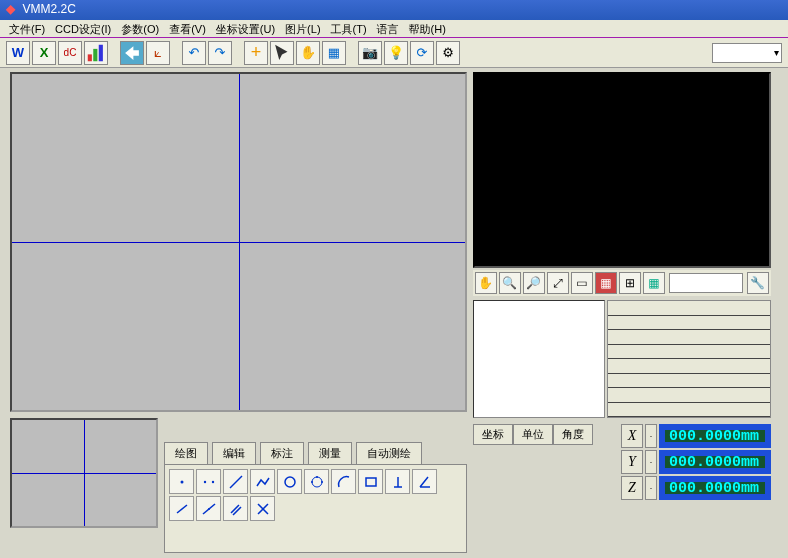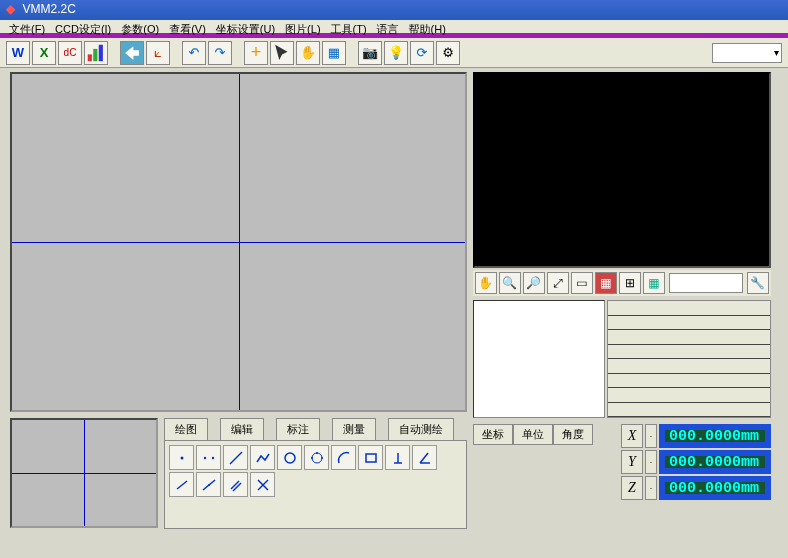--- a/index.html
+++ b/index.html
@@ -1,34 +1,34 @@
 <!DOCTYPE html>
 <html><head>
 <meta charset="utf-8">
 <style>
 * { box-sizing: border-box; margin: 0; padding: 0; }
 body { font-family: "SimSun", Arial, sans-serif; font-size: 11px; background: #d5d5c0; width: 788px; height: 558px; overflow: hidden; }
 .titlebar { background: linear-gradient(#3a6ad0, #285abc); color: #fff; height: 20px; padding: 2px 6px; font-size: 12px; }
 .titlebar .icon { color: #f55; font-weight: bold; margin-right: 4px; }
-.menubar { background: #e8e8d8; border-bottom: 5px solid #a21caf; height: 18px; display: flex; gap: 4px; padding: 1px 6px; font-size: 11px; }
+.menubar { background: #e8e8d8; border-bottom: 1px solid #a21caf; height: 18px; display: flex; gap: 4px; padding: 1px 6px; font-size: 11px; }
 .menubar span { padding: 1px 3px; cursor: pointer; }
 .toolbar { background: #e8e8d8; border-bottom: 1px solid #999; height: 30px; display: flex; align-items: center; padding: 2px 6px; gap: 2px; }
 .tbtn { width: 24px; height: 24px; border: 1px solid #888; background: #f4f4ec; display: flex; align-items: center; justify-content: center; cursor: pointer; font-size: 13px; }
 .tsep { width: 8px; }
 .tbselect { margin-left: auto; width: 70px; height: 20px; border: 1px solid #888; background: #fff; display:flex; align-items:center; justify-content:flex-end; padding-right:2px; font-size:10px; }
 .mainarea { display: flex; height: 492px; background: #d7d7cb; }
 .leftcol { width: 471px; display: flex; flex-direction: column; padding: 4px 4px 4px 10px; }
 .rightcol { width: 310px; display: flex; flex-direction: column; padding: 4px 10px 4px 2px; }
 .bigcross { flex: 0 0 340px; background: #bdbdbd; border: 2px inset #999; position: relative; }
 .crossv { position: absolute; left: 50%; top: 0; bottom: 0; width: 1px; background: #00c; }
 .crossh { position: absolute; top: 50%; left: 0; right: 0; height: 1px; background: #00c; }
 .leftbottom { display: flex; margin-top: 6px; gap: 6px; }
 .smallcross { width: 148px; height: 110px; background: #bdbdbd; border: 2px inset #999; position: relative; }
 .toolpanel { flex: 1; }
-.tabrow { display: flex; gap: 12px; }
+.tabrow { display: flex; gap: 4px; margin-top: 24px; }
 .tab { border: 1px solid #888; border-bottom: none; background: #e8e8d8; padding: 3px 10px; font-size: 11px; cursor: pointer; }
 .toolgrid { border: 1px solid #888; background: #e8e8d8; padding: 4px; display: grid; grid-template-columns: repeat(10, 25px); grid-template-rows: repeat(3, 25px); gap: 2px; }
 .toolcell { border: 1px solid #999; background: #f4f4ec; display: flex; align-items: center; justify-content: center; cursor: pointer; }
 .toolcell svg { width: 16px; height: 16px; }
 .video { height: 196px; background: #000; border: 2px inset #555; }
 .vtoolbar { height: 26px; background: #e8e8d8; display: flex; align-items: center; gap: 2px; padding: 2px; margin-top: 2px; }
 .vbtn { width: 22px; height: 22px; border: 1px solid #888; background: #f4f4ec; display: flex; align-items: center; justify-content: center; cursor: pointer; font-size: 12px; }
 .vinput { flex: 1; height: 20px; border: 1px solid #888; background: #fff; margin: 0 2px; min-width: 40px; }
 .datapanel { display: flex; margin-top: 4px; height: 118px; gap: 2px; }
 .listbox { width: 132px; background: #fff; border: 1px inset #888; }

